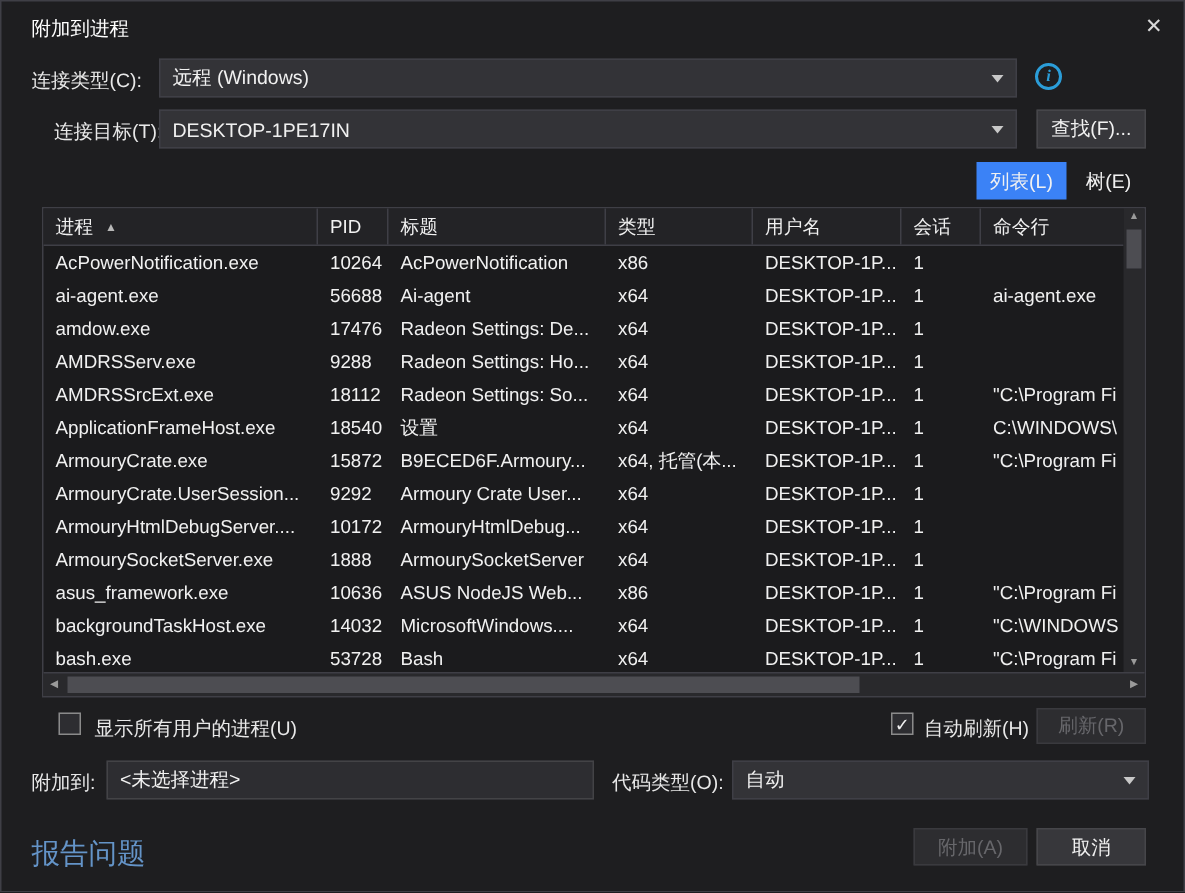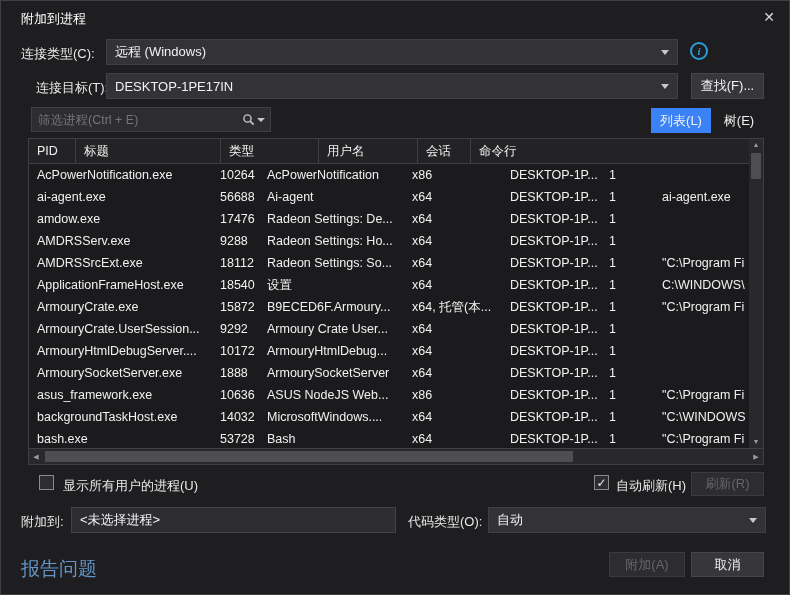--- a/index.html
+++ b/index.html
@@ -57,37 +57,31 @@
   </div>
   <div class="info-icon">i</div>
 
   <span class="lbl" style="left:35px;top:78px;">连接目标(T):</span>
   <div class="dropdown" style="left:105px;top:72px;width:572px;">
     <span>DESKTOP-1PE17IN</span>
     <span class="caret"></span>
   </div>
   <div class="btn" style="left:690px;top:72px;width:73px;height:26px;">查找(F)...</div>
 
-  <div class="search">
-    <input type="text" placeholder="筛选进程(Ctrl + E)" style="">
-    <span class="mag">
-      <svg width="13" height="13" viewBox="0 0 13 13">
-          <circle cx="5.5" cy="5.5" r="3.6" fill="none" stroke="#c8c8c8" stroke-width="1.4"></circle>
-          <line x1="8.4" y1="8.4" x2="11.6" y2="11.6" stroke="#c8c8c8" stroke-width="1.6"></line>
-        </svg>
-    </span>
-    <span class="caret" style="margin:0 5px 0 0;border-top-width:4px;"></span>
-  </div>
   <div class="toggle selected" style="left:650px;top:107px;width:60px;">列表(L)</div>
   <div class="toggle" style="left:714px;top:107px;width:48px;">树(E)</div>
 
   <div class="table">
     <div class="tmain">
       <div class="tleft">
         <div class="thead">
+          <div class="th c0">
+            <span>进程</span>
+            <span class="sort">▲</span>
+          </div>
           <div class="th c1">PID</div>
           <div class="th c2">标题</div>
           <div class="th c3">类型</div>
           <div class="th c4">用户名</div>
           <div class="th c5">会话</div>
           <div class="th c6" style="border-right:none;">命令行</div>
         </div>
         <div class="rows">
             <div class="tr">
               <div class="td c0">AcPowerNotification.exe</div>

